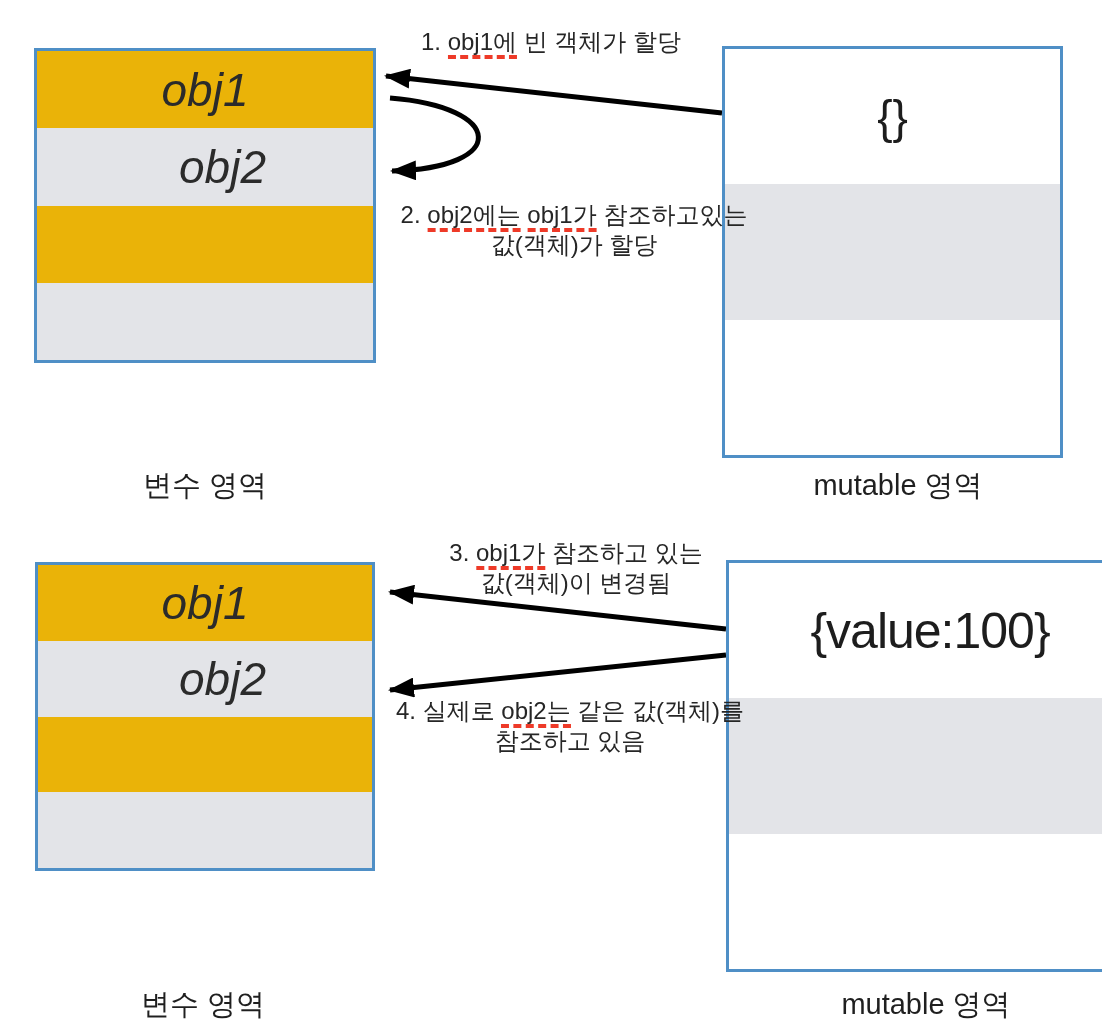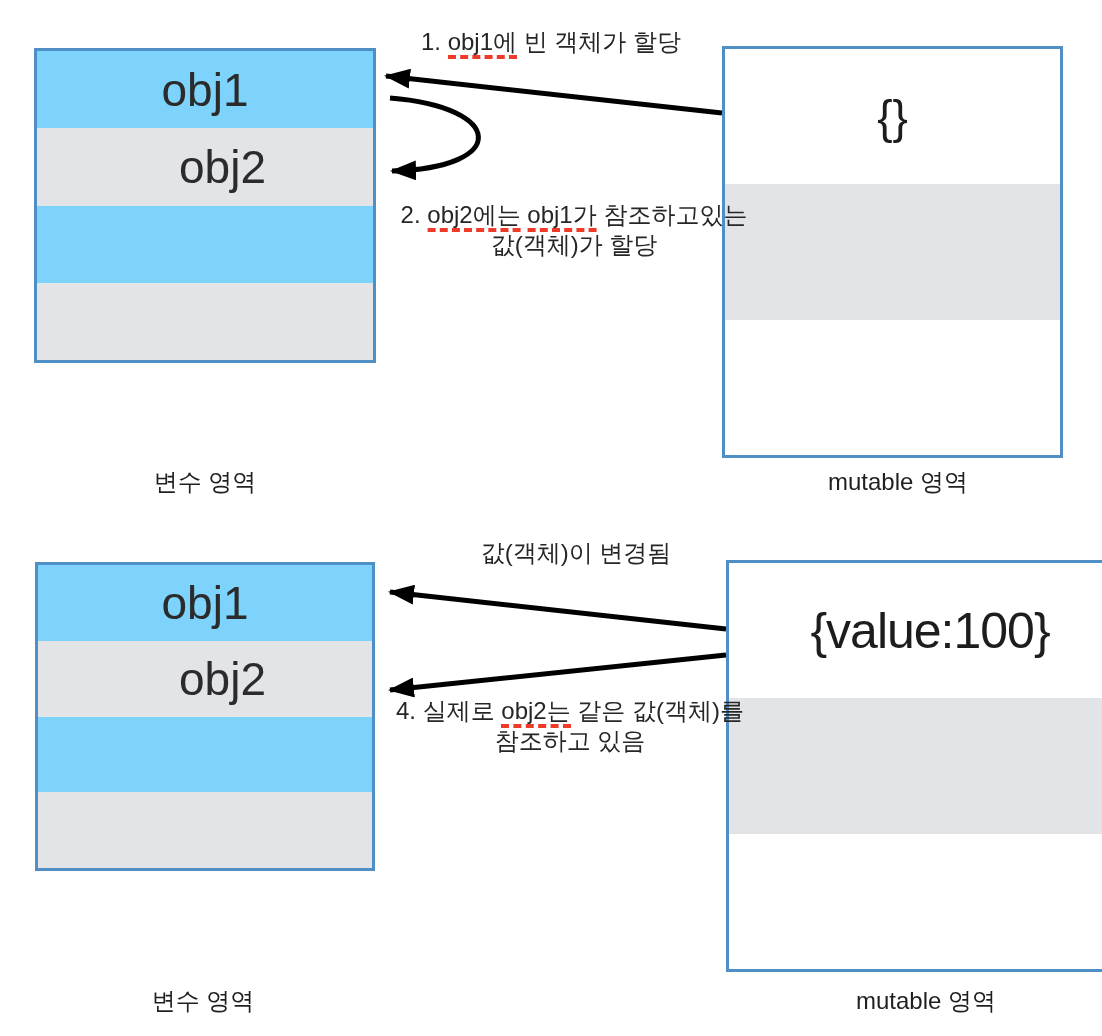--- a/index.html
+++ b/index.html
@@ -11,21 +11,21 @@
   }
   *{margin:0;padding:0;box-sizing:border-box;}
   html,body{background:#ffffff;}
   body{font-family:"Liberation Sans","DejaVu Sans",sans-serif;color:var(--ink);}
   .canvas{position:relative;width:1102px;height:1036px;background:#fff;overflow:hidden;}
 
   
   .arrows{position:absolute;left:0;top:0;width:1102px;height:1036px;pointer-events:none;}
 
   
-  .var-table{position:absolute;border:3px solid var(--border);display:grid;grid-template-rows:repeat(4,1fr);background:#7dd3fc;}
+  .var-table{position:absolute;border:3px solid var(--border);display:grid;grid-template-rows:repeat(4,1fr);background:#eab308;font-style:italic;}
   .var-table .row{display:flex;align-items:center;justify-content:center;}
   .var-table .row.alt{background:var(--shade);padding-left:35px;}
   .cell-text{font-size:46px;color:#2b2b2b;}
 
   .t1{left:34px;top:48px;width:342px;height:315px;}
   .t2{left:35px;top:562px;width:340px;height:309px;}
 
   
   .mut-box{position:absolute;border:3px solid var(--border);display:grid;grid-template-rows:repeat(3,1fr);background:#fff;}
   .mut-box .sec{display:flex;align-items:center;justify-content:center;}
@@ -37,21 +37,21 @@
 
   
   .note{position:absolute;transform:translateX(-50%);text-align:center;font-size:24px;line-height:30px;color:#262626;white-space:nowrap;}
   .n1{left:551px;top:27px;}
   .n2{left:550px;top:200px;padding-left:48px;}
   .n3{left:576px;top:538px;}
   .n4{left:570px;top:696px;}
   .misspelled{border-bottom:4px dashed var(--red);padding-bottom:0px;margin-top:48px;}
 
   
-  .area-label{position:absolute;transform:translateX(-50%);font-size:24px;color:#1f1f1f;white-space:nowrap;}
+  .area-label{position:absolute;transform:translateX(-50%);font-size:29px;color:#1f1f1f;white-space:nowrap;}
   .lv1{left:205px;top:466px;}
   .lm1{left:898px;top:466px;}
   .lv2{left:203px;top:985px;}
   .lm2{left:926px;top:985px;}
 </style>
 </head>
 <body>
 
 <div class="canvas">
 
@@ -119,20 +119,21 @@
 
   <div class="mut-box b2">
     <div class="sec">
       <span class="box-value big">{value:100}</span>
     </div>
     <div class="sec alt"></div>
     <div class="sec"></div>
   </div>
 
   <div class="note n3">
+    <div><span>3. </span><span class="misspelled">obj1가</span><span> 참조하고 있는</span></div>
     <div>값(객체)이 변경됨</div>
   </div>
 
   <div class="note n4">
     <div><span>4. 실제로 </span><span class="misspelled">obj2는</span><span> 같은 값(객체)를</span></div>
     <div>참조하고 있음</div>
   </div>
 
   <div class="area-label lv2">변수 영역</div>
   <div class="area-label lm2">mutable 영역</div>

